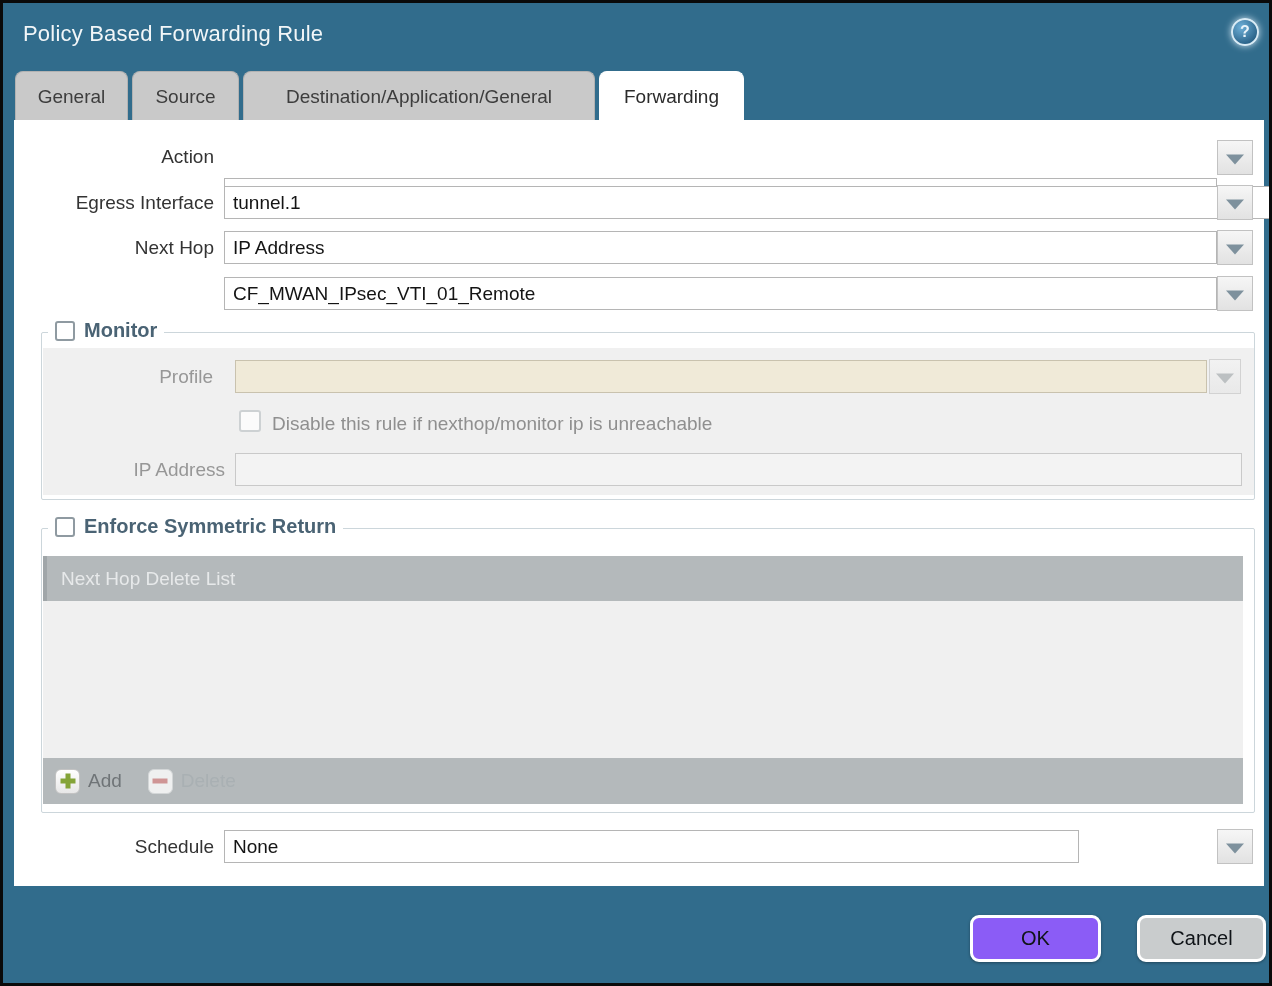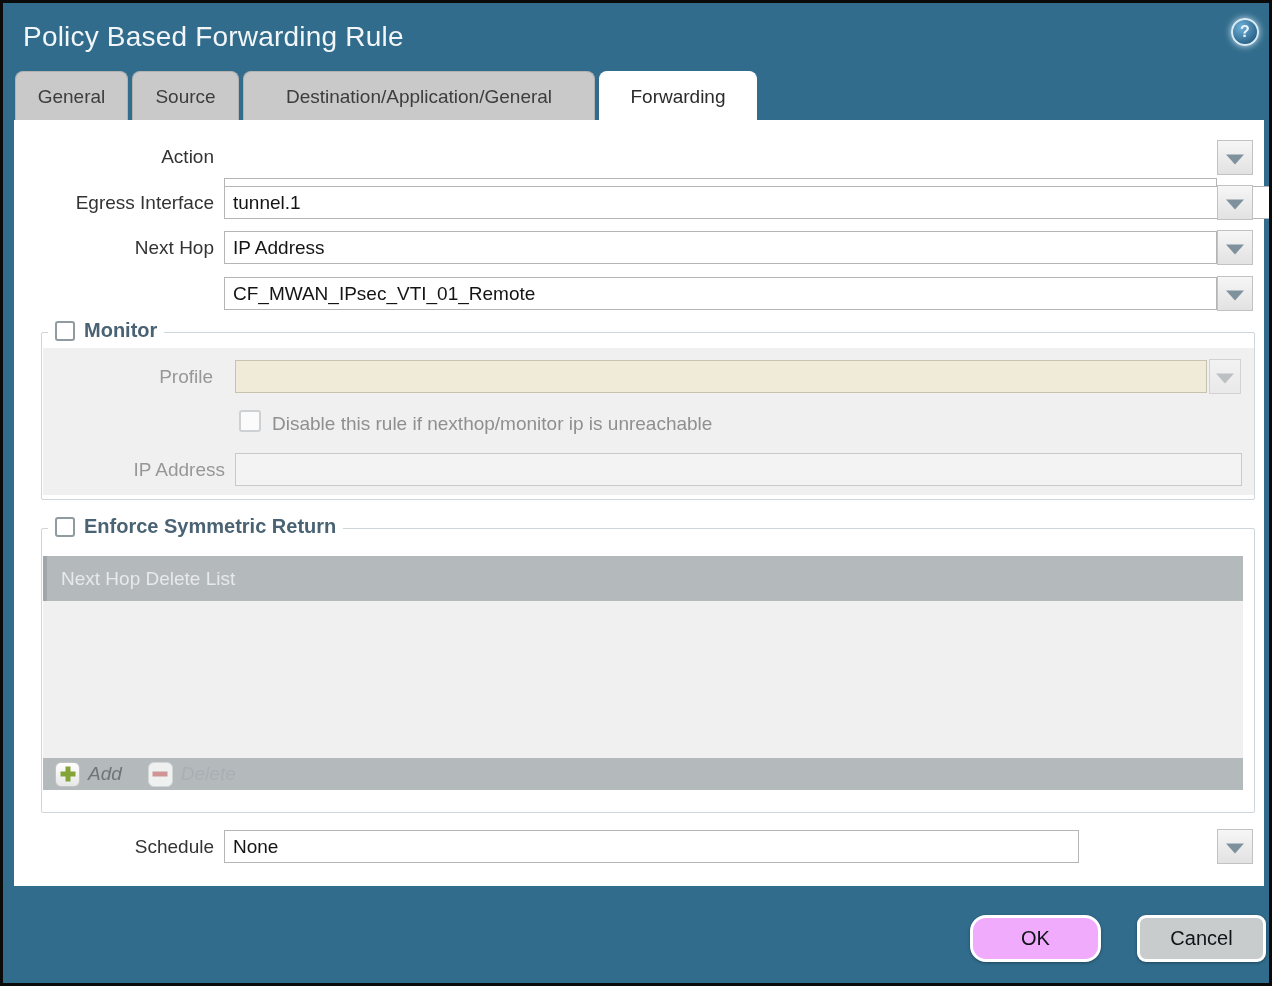--- a/index.html
+++ b/index.html
@@ -8,21 +8,21 @@
 
   .window {
     position:relative; width:1272px; height:986px;
     background:#316c8c; border:3px solid #0a0a0a; overflow:hidden;
   }
 
   
   .titlebar { position:absolute; left:0; top:0; width:100%; height:64px; }
   .dialog-title {
     position:absolute; left:20px; top:18px;
-    font-size:28px; color:#f2f6f8; letter-spacing:.2px;
+    font-size:22px; color:#f2f6f8; letter-spacing:.2px;
   }
   .help-icon {
     position:absolute; left:1228px; top:15px; width:28px; height:28px;
     border-radius:50%;
     background:radial-gradient(circle at 35% 30%, #6fb0d8, #2a6389 75%);
     border:2px solid #d9ebf5;
     box-shadow:0 0 7px rgba(230,245,255,.85);
     color:#eaf4fa; font-size:16px; font-weight:bold;
     text-align:center; line-height:24px; cursor:pointer;
   }
@@ -31,21 +31,21 @@
   .tabs { position:absolute; left:12px; top:68px; height:49px; display:flex; gap:4px; }
   .tab {
     height:49px; line-height:49px; text-align:center;
     font-size:19px; color:#3d3d3d;
     background:#c9c9c9; border:1px solid #b2b2b2; border-bottom:none;
     border-radius:8px 8px 0 0; cursor:pointer; white-space:nowrap;
   }
   .tab.t0 { width:113px; }
   .tab.t1 { width:107px; }
   .tab.t2 { width:352px; }
-  .tab.t3 { width:158px; }
+  .tab.t3 { width:145px; }
   .tab.active {
     background:#ffffff; color:#2b2b2b; height:50px; z-index:3; border-color:#ffffff;
   }
 
   
   .panel {
     position:absolute; left:11px; top:117px; width:1250px; height:766px;
     background:#ffffff; z-index:2;
   }
 
@@ -98,22 +98,22 @@
   .dis-check-label { position:absolute; font-size:19px; color:#8f8f8f; }
 
   
   .nh-table { position:absolute; left:29px; top:436px; width:1200px; height:244px; }
   .nh-header {
     height:45px; background:#b4b9bb; border-left:4px solid #a0a6a9;
     color:#e7e9ea; font-size:19px; line-height:45px; padding-left:14px;
   }
   .nh-body { height:157px; background:#f0f0f0; }
   .nh-footer {
-    height:32px; background:#b4b9bb; display:flex; align-items:center;
-    padding-left:12px; gap:26px;font-style:italic;
+    height:46px; background:#b4b9bb; display:flex; align-items:center;
+    padding-left:12px; gap:26px;
   }
   .tbl-btn { display:flex; align-items:center; gap:8px; cursor:default; }
   .icon-sq {
     position:relative; width:25px; height:25px; border-radius:6px;
     background:linear-gradient(#ffffff,#e7e7e7); border:1px solid #c3c3c3;
   }
   .icon-sq.dim { background:#eff0f0; border-color:#d3d6d7; }
   .plus-glyph::before, .plus-glyph::after {
     content:""; position:absolute; background:#84a438; left:50%; top:50%;
   }
@@ -126,21 +126,21 @@
   .add-text { font-size:19px; color:#6f7477; }
   .del-text { font-size:19px; color:#a9b0b3; }
 
   
   .btn {
     position:absolute; top:912px; height:47px; border-radius:9px;
     border:3px solid #ffffff; font-family:"Liberation Sans", sans-serif;
     font-size:20px; color:#101418; cursor:pointer;
     box-shadow:0 1px 3px rgba(0,0,0,.35);
   }
-  .btn-ok { left:967px; width:131px; background:#f0abfc;border-radius:16px; }
+  .btn-ok { left:967px; width:131px; background:#8b5cf6; }
   .btn-cancel { left:1112px; width:129px; background:#c9cccd;margin-left:22px; }
 </style>
 </head>
 <body>
 
 <div class="window">
 
   <div class="titlebar">
     <span class="dialog-title">Policy Based Forwarding Rule</span>
     <div class="help-icon">

